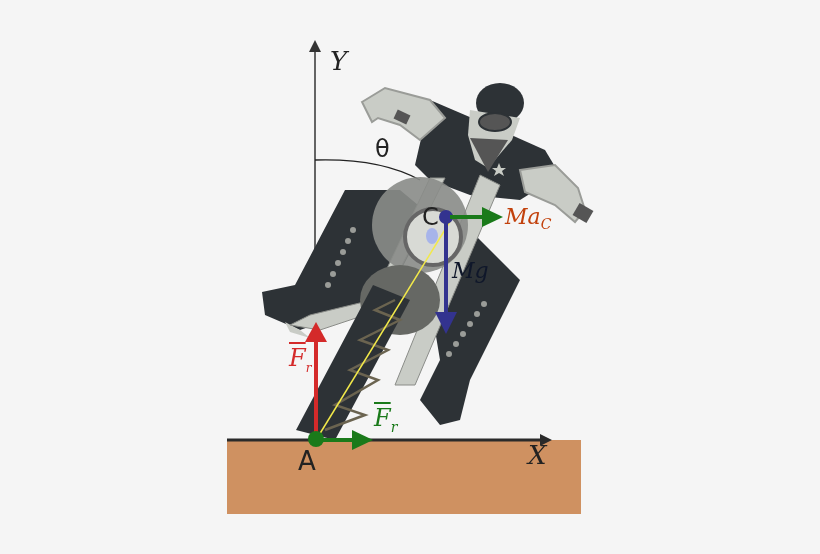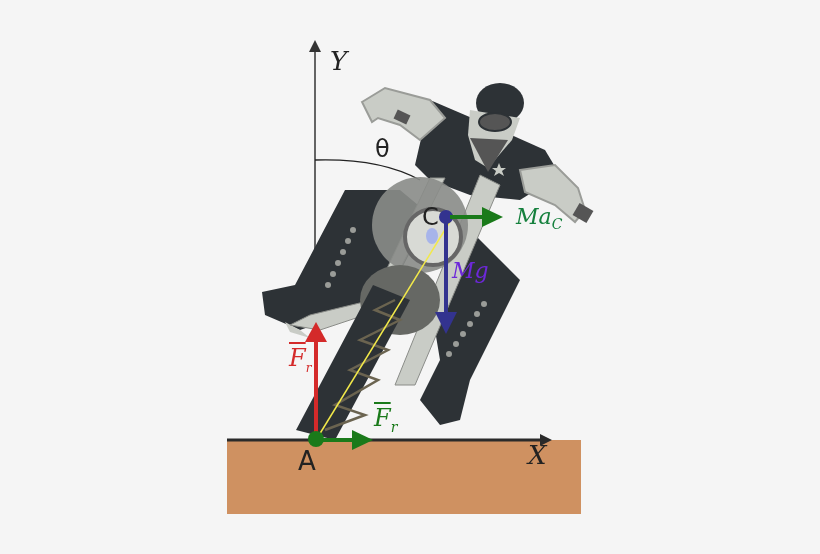--- a/index.html
+++ b/index.html
@@ -99,17 +99,17 @@
   <span class="lbl-sans" style="left:375px; top:135px; font-size:24px; color:#222;">θ</span>
   <span class="lbl-sans" style="left:298px; top:446px; font-size:26px; color:#222;">A</span>
   <span class="lbl-sans" style="left:422px; top:203px; font-size:24px; color:#222;">C</span>
 
   <span class="lbl" style="left:289px; top:344px; font-size:24px; color:#d42a2a;">
     <span style="text-decoration:overline;">F</span><sub style="font-size:12px;">r</sub>
   </span>
   <span class="lbl" style="left:374px; top:404px; font-size:24px; color:#1a7a1a;">
     <span style="text-decoration:overline;">F</span><sub style="font-size:14px;">r</sub>
   </span>
-  <span class="lbl" style="left:452px; top:258px; font-size:22px; color:#6d28d9;">Mg</span>
-  <span class="lbl" style="left:516px; top:204px; font-size:22px; color:#15803d;text-align:center;">
+  <span class="lbl" style="left:452px; top:258px; font-size:22px; color:#0f172a;">Mg</span>
+  <span class="lbl" style="left:505px; top:204px; font-size:22px; color:#c2410c;text-align:center;">
     <span>Ma</span><sub style="font-size:14px;">C</sub>
   </span>
 </div>
 
 </body></html>

